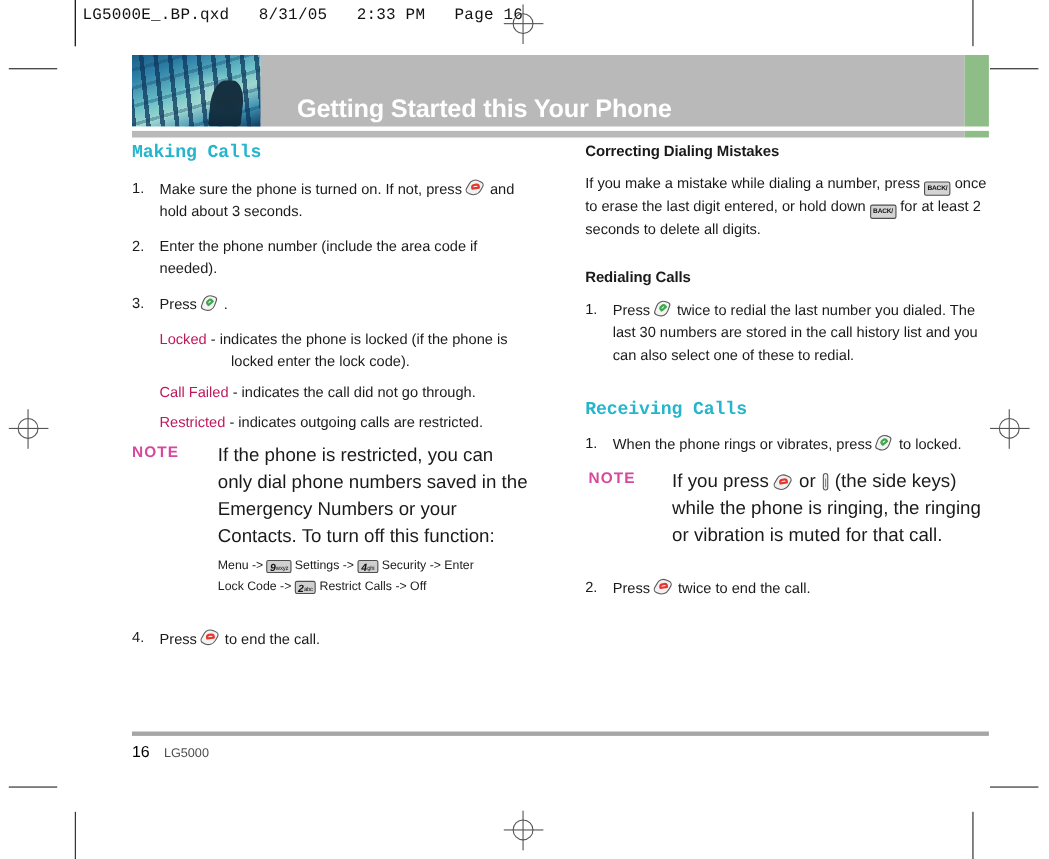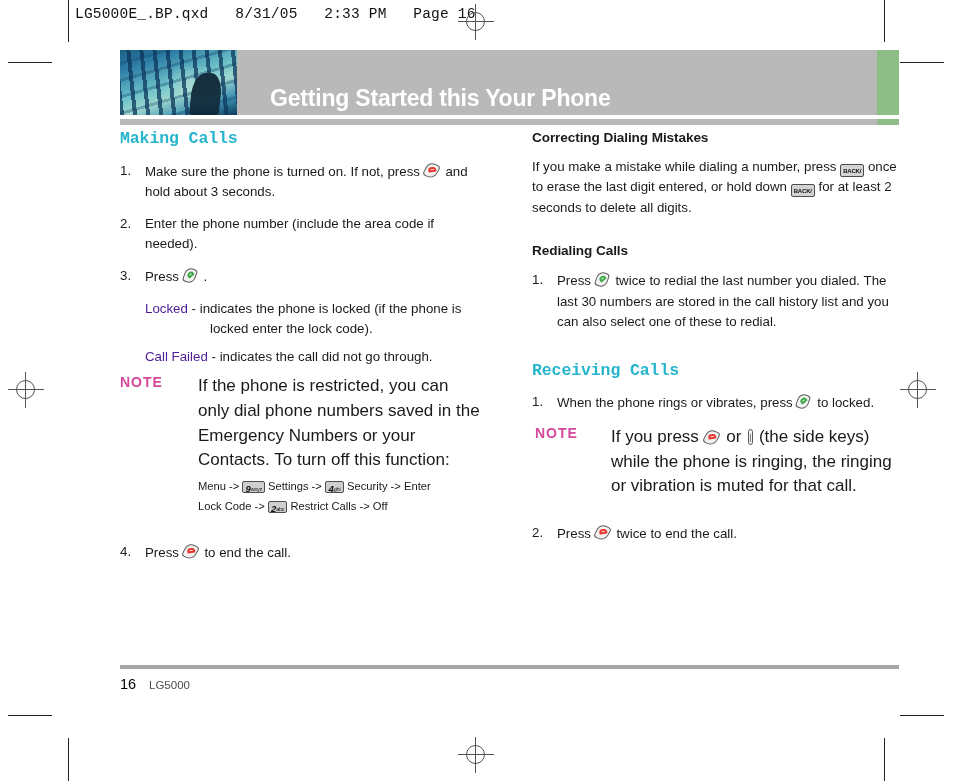--- a/index.html
+++ b/index.html
@@ -206,21 +206,21 @@
     width: 20px;
   }
 
   .defn {
     margin: 0 0 7px 0;
     padding-left: 25px;
     line-height: 1.55;
     text-indent: 0;
   }
   .defn .term {
-    color: #4c1d95;
+    color: #be185d;
   }
   .defn.hang {
     padding-left: 90px;
     text-indent: -65px;
   }
 
   
   .note {
     position: relative;
     margin: 6px 0 0 0;
@@ -473,20 +473,24 @@
       </li>
     </ol>
 
     <p class="defn hang">
       <span class="term">Locked</span>
       <span>- indicates the phone is locked (if the phone is locked enter the lock code).</span>
     </p>
     <p class="defn">
       <span class="term">Call Failed</span>
       <span>- indicates the call did not go through.</span>
+    </p>
+    <p class="defn">
+      <span class="term">Restricted</span>
+      <span>- indicates outgoing calls are restricted.</span>
     </p>
 
     <div class="note">
       <span class="note-label">NOTE</span>
       <div class="note-body">If the phone is restricted, you can only dial phone numbers saved in the Emergency Numbers or your Contacts. To turn off this function:</div>
       <div class="note-steps">
         <div>
           <span>Menu -&gt;</span>
           <span class="key-num"><span class="d">9</span><span class="l">wxyz</span></span>
           <span>Settings -&gt;</span>

